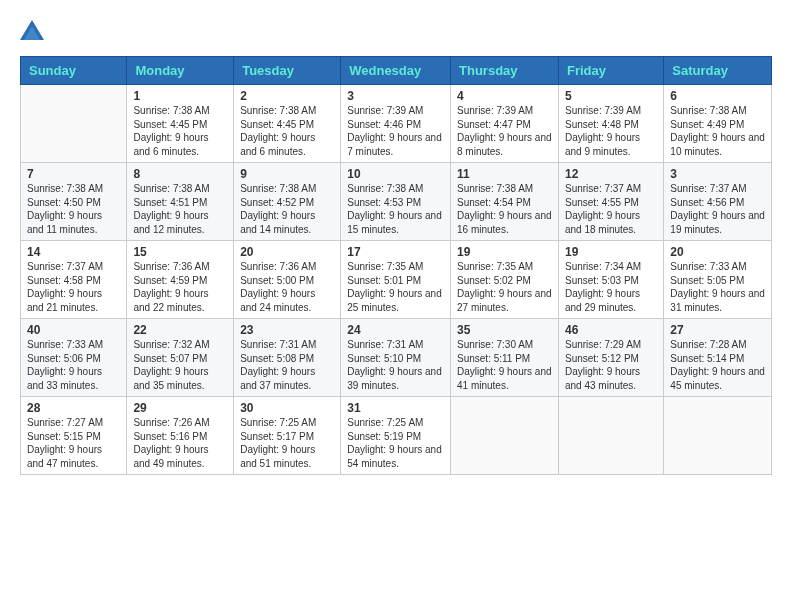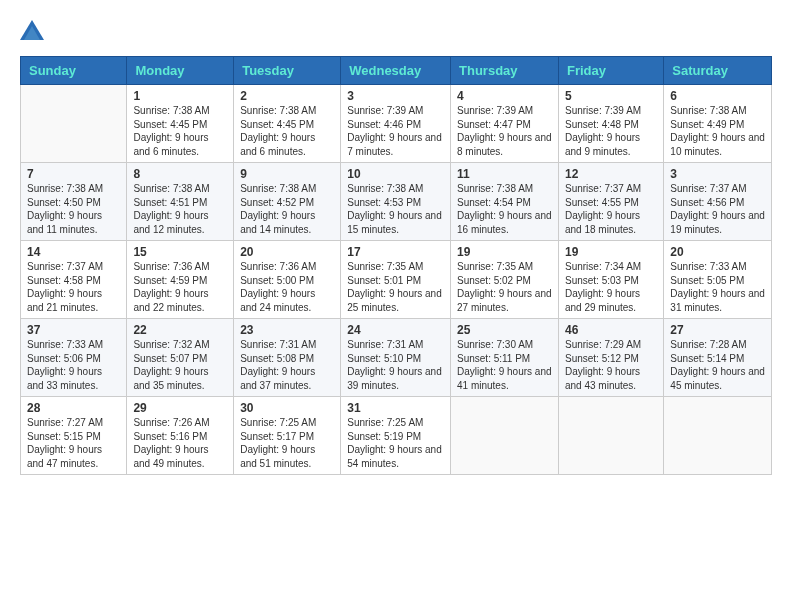--- a/index.html
+++ b/index.html
@@ -234,37 +234,37 @@
               <span class="day-number">19</span>
               <div class="day-info">Sunrise: 7:34 AM<br>Sunset: 5:03 PM<br>Daylight: 9 hours and 29 minutes.</div>
             </td>
             <td>
               <span class="day-number">20</span>
               <div class="day-info">Sunrise: 7:33 AM<br>Sunset: 5:05 PM<br>Daylight: 9 hours and 31 minutes.</div>
             </td>
           </tr>
           <tr>
             <td>
-              <span class="day-number">37</span>
+              <span class="day-number">40</span>
               <div class="day-info">Sunrise: 7:33 AM<br>Sunset: 5:06 PM<br>Daylight: 9 hours and 33 minutes.</div>
             </td>
             <td>
               <span class="day-number">22</span>
               <div class="day-info">Sunrise: 7:32 AM<br>Sunset: 5:07 PM<br>Daylight: 9 hours and 35 minutes.</div>
             </td>
             <td>
               <span class="day-number">23</span>
               <div class="day-info">Sunrise: 7:31 AM<br>Sunset: 5:08 PM<br>Daylight: 9 hours and 37 minutes.</div>
             </td>
             <td>
               <span class="day-number">24</span>
               <div class="day-info">Sunrise: 7:31 AM<br>Sunset: 5:10 PM<br>Daylight: 9 hours and 39 minutes.</div>
             </td>
             <td>
-              <span class="day-number">25</span>
+              <span class="day-number">35</span>
               <div class="day-info">Sunrise: 7:30 AM<br>Sunset: 5:11 PM<br>Daylight: 9 hours and 41 minutes.</div>
             </td>
             <td>
               <span class="day-number">46</span>
               <div class="day-info">Sunrise: 7:29 AM<br>Sunset: 5:12 PM<br>Daylight: 9 hours and 43 minutes.</div>
             </td>
             <td>
               <span class="day-number">27</span>
               <div class="day-info">Sunrise: 7:28 AM<br>Sunset: 5:14 PM<br>Daylight: 9 hours and 45 minutes.</div>
             </td>

